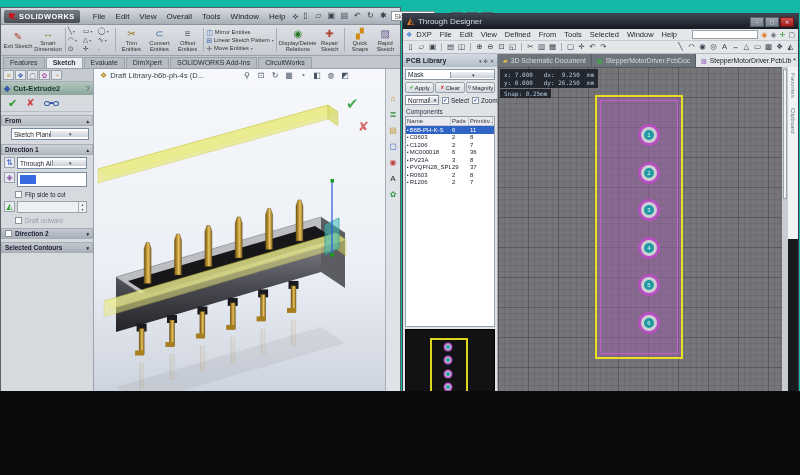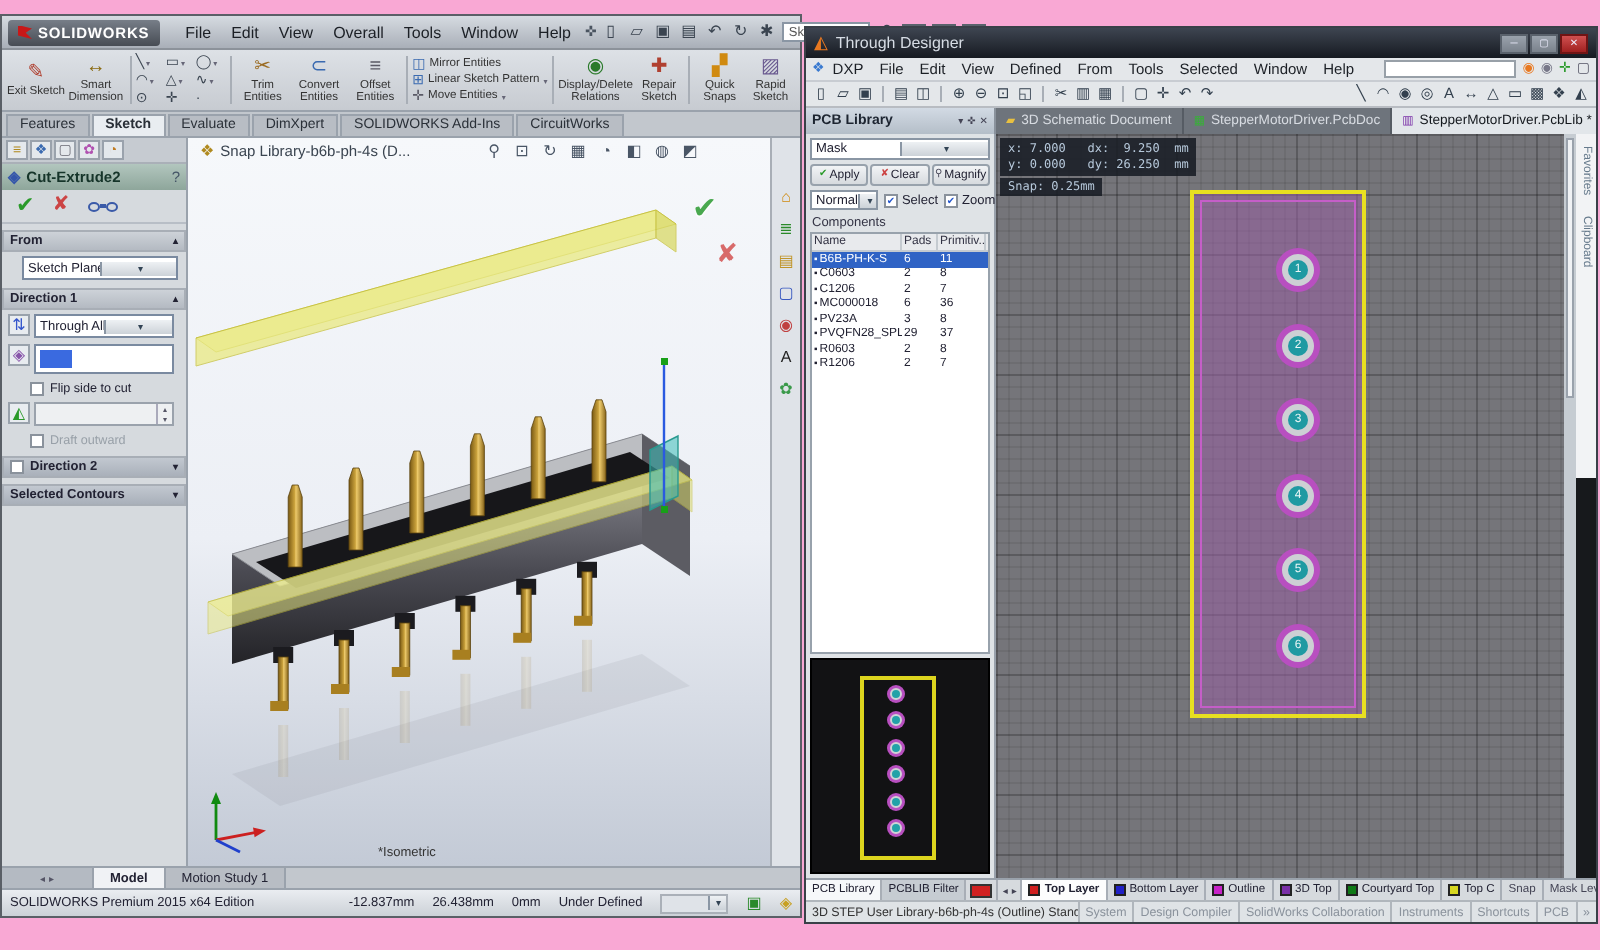--- a/index.html
+++ b/index.html
@@ -1,18 +1,18 @@
 <!DOCTYPE html>
 <html><head>
 <meta charset="utf-8">
 <style>
   *{box-sizing:border-box;margin:0;padding:0}
   html,body{background:#0a0a0a}
   body{font-family:"Liberation Sans",sans-serif;-webkit-font-smoothing:antialiased}
-  .screen{position:relative;width:800px;height:475px;background:#f9a8d4;overflow:hidden}
+  .screen{position:relative;width:800px;height:391px;background:#14b8a6;overflow:hidden}
   .abs{position:absolute}
   .icon{display:inline-flex;align-items:center;justify-content:center;line-height:1}
   .sep{width:1px;align-self:stretch;background:#a8aeb6;margin:2px 2px}
   .dd{display:inline-flex;align-items:center;justify-content:center;width:9px;background:linear-gradient(#eef1f4,#ccd2d8);border-left:1px solid #8a96a4;font-size:5px;color:#345}
 
   
   .sw{position:absolute;left:0;top:7px;width:401px;height:452px;border:1px solid #5a5f66;display:flex;flex-direction:column;background:#cdd2d8}
   .sw-title{height:17px;background:linear-gradient(#d6dbe1,#a9afb8);display:flex;align-items:center;padding:0 3px;gap:2px;border-bottom:1px solid #8c929a}
   .sw-logo{display:flex;align-items:center;gap:3px;background:linear-gradient(#777e88,#474c54);border-radius:2px;height:13px;padding:0 5px;color:#fff;font-size:7.5px;font-weight:bold;letter-spacing:.4px}
   .sw-logo .flag{width:7px;height:7px;background:#c81818;clip-path:polygon(0 0,100% 25%,55% 55%,100% 100%,0 75%)}
@@ -373,21 +373,21 @@
         </div>
         <div class="pm-bar" style="background:linear-gradient(#c2c8d0,#a9b0ba)">
           <span>Selected Contours</span>
           <span style="font-size:5px">▾</span>
         </div>
       </div>
 
       <div class="sw-viewport">
         <div class="vp-doc">
           <span class="icon" style="color:#b08a20;font-size:8px">❖</span>
-          <span>Snap Library-b6b-ph-4s (D...</span>
+          <span>Draft Library-b6b-ph-4s (D...</span>
         </div>
         <div class="headsup">
           <span class="icon">⚲</span>
           <span class="icon">⊡</span>
           <span class="icon">↻</span>
           <span class="icon">▦</span>
           <span class="icon">◔</span>
           <span class="icon">◧</span>
           <span class="icon">◍</span>
           <span class="icon">◩</span>

